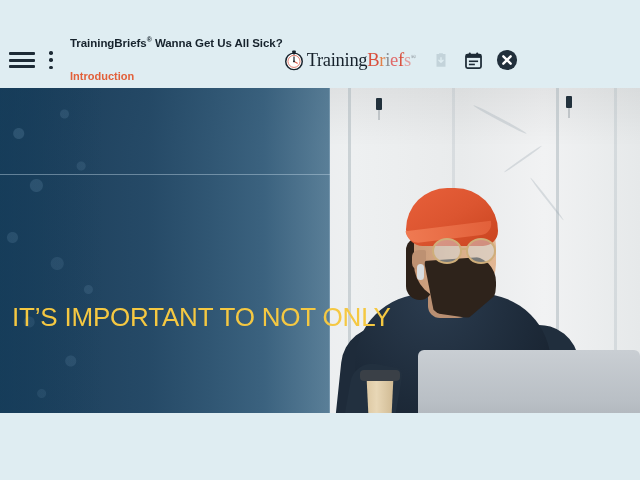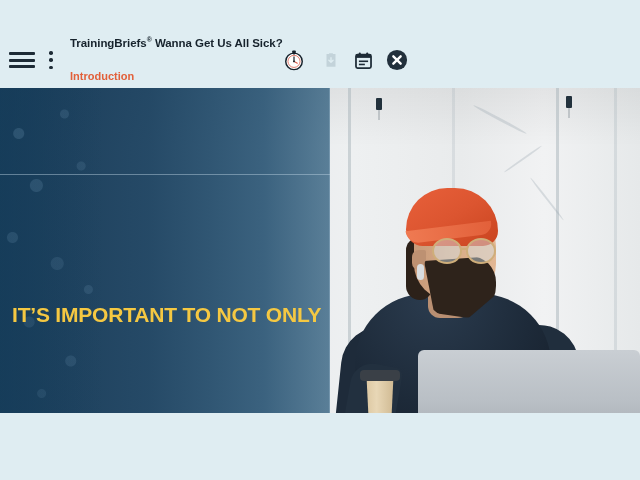--- a/index.html
+++ b/index.html
@@ -381,22 +381,22 @@
     background: rgba(180,205,222,0.30);
   }
 
   
   .copy {
     position: absolute;
     left: 12px; top: 216px;
     width: 310px;
   }
   .headline {
-    font-size: 21px;
-    font-weight: bold;
+    font-size: 26px;
+    font-weight: normal;
     color: #f5c842;
     letter-spacing: -0.2px;
     line-height: 1.06;
     white-space: nowrap;
   }
   .subline {
     margin-top: 6px;
     font-size: 13.2px;
     font-weight: bold;
     color: #ffffff;
@@ -438,20 +438,21 @@
       <div class="brand">
         <svg class="brand-mark" viewBox="0 0 24 24">
           <circle cx="12" cy="13.5" r="9" fill="#ffffff" stroke="#17222c" stroke-width="1.6"></circle>
           <rect x="10" y="1.5" width="4" height="3" rx="1" fill="#17222c"></rect>
           <rect x="11" y="4" width="2" height="2" fill="#17222c"></rect>
           <circle cx="12" cy="13.5" r="6.6" fill="none" stroke="#d94f3d" stroke-width="0.8"></circle>
           <line x1="12" y1="13.5" x2="12" y2="8.6" stroke="#17222c" stroke-width="1.3" stroke-linecap="round"></line>
           <line x1="12" y1="13.5" x2="15.6" y2="15.6" stroke="#d94f3d" stroke-width="1.1" stroke-linecap="round"></line>
           <circle cx="12" cy="13.5" r="1" fill="#17222c"></circle>
         </svg>
+        <div class="brand-text"><span class="t-training">Training</span><span class="b1">B</span><span class="b2">r</span><span class="b3">i</span><span class="b4">e</span><span class="b5">f</span><span class="b6">s</span><span class="reg">®</span></div>
       </div>
 
       <div class="icon-btn disabled">
         <svg width="18" height="18" viewBox="0 0 24 24">
           <path d="M6 4h12v17H6z" fill="#c3d3da"></path>
           <path d="M9.5 3h5v2.5h-5z" fill="#c3d3da"></path>
           <path d="M12 9v5M9.2 12.2L12 15l2.8-2.8" fill="none" stroke="#dfedf2" stroke-width="1.8" stroke-linecap="round" stroke-linejoin="round"></path>
         </svg>
       </div>
 

